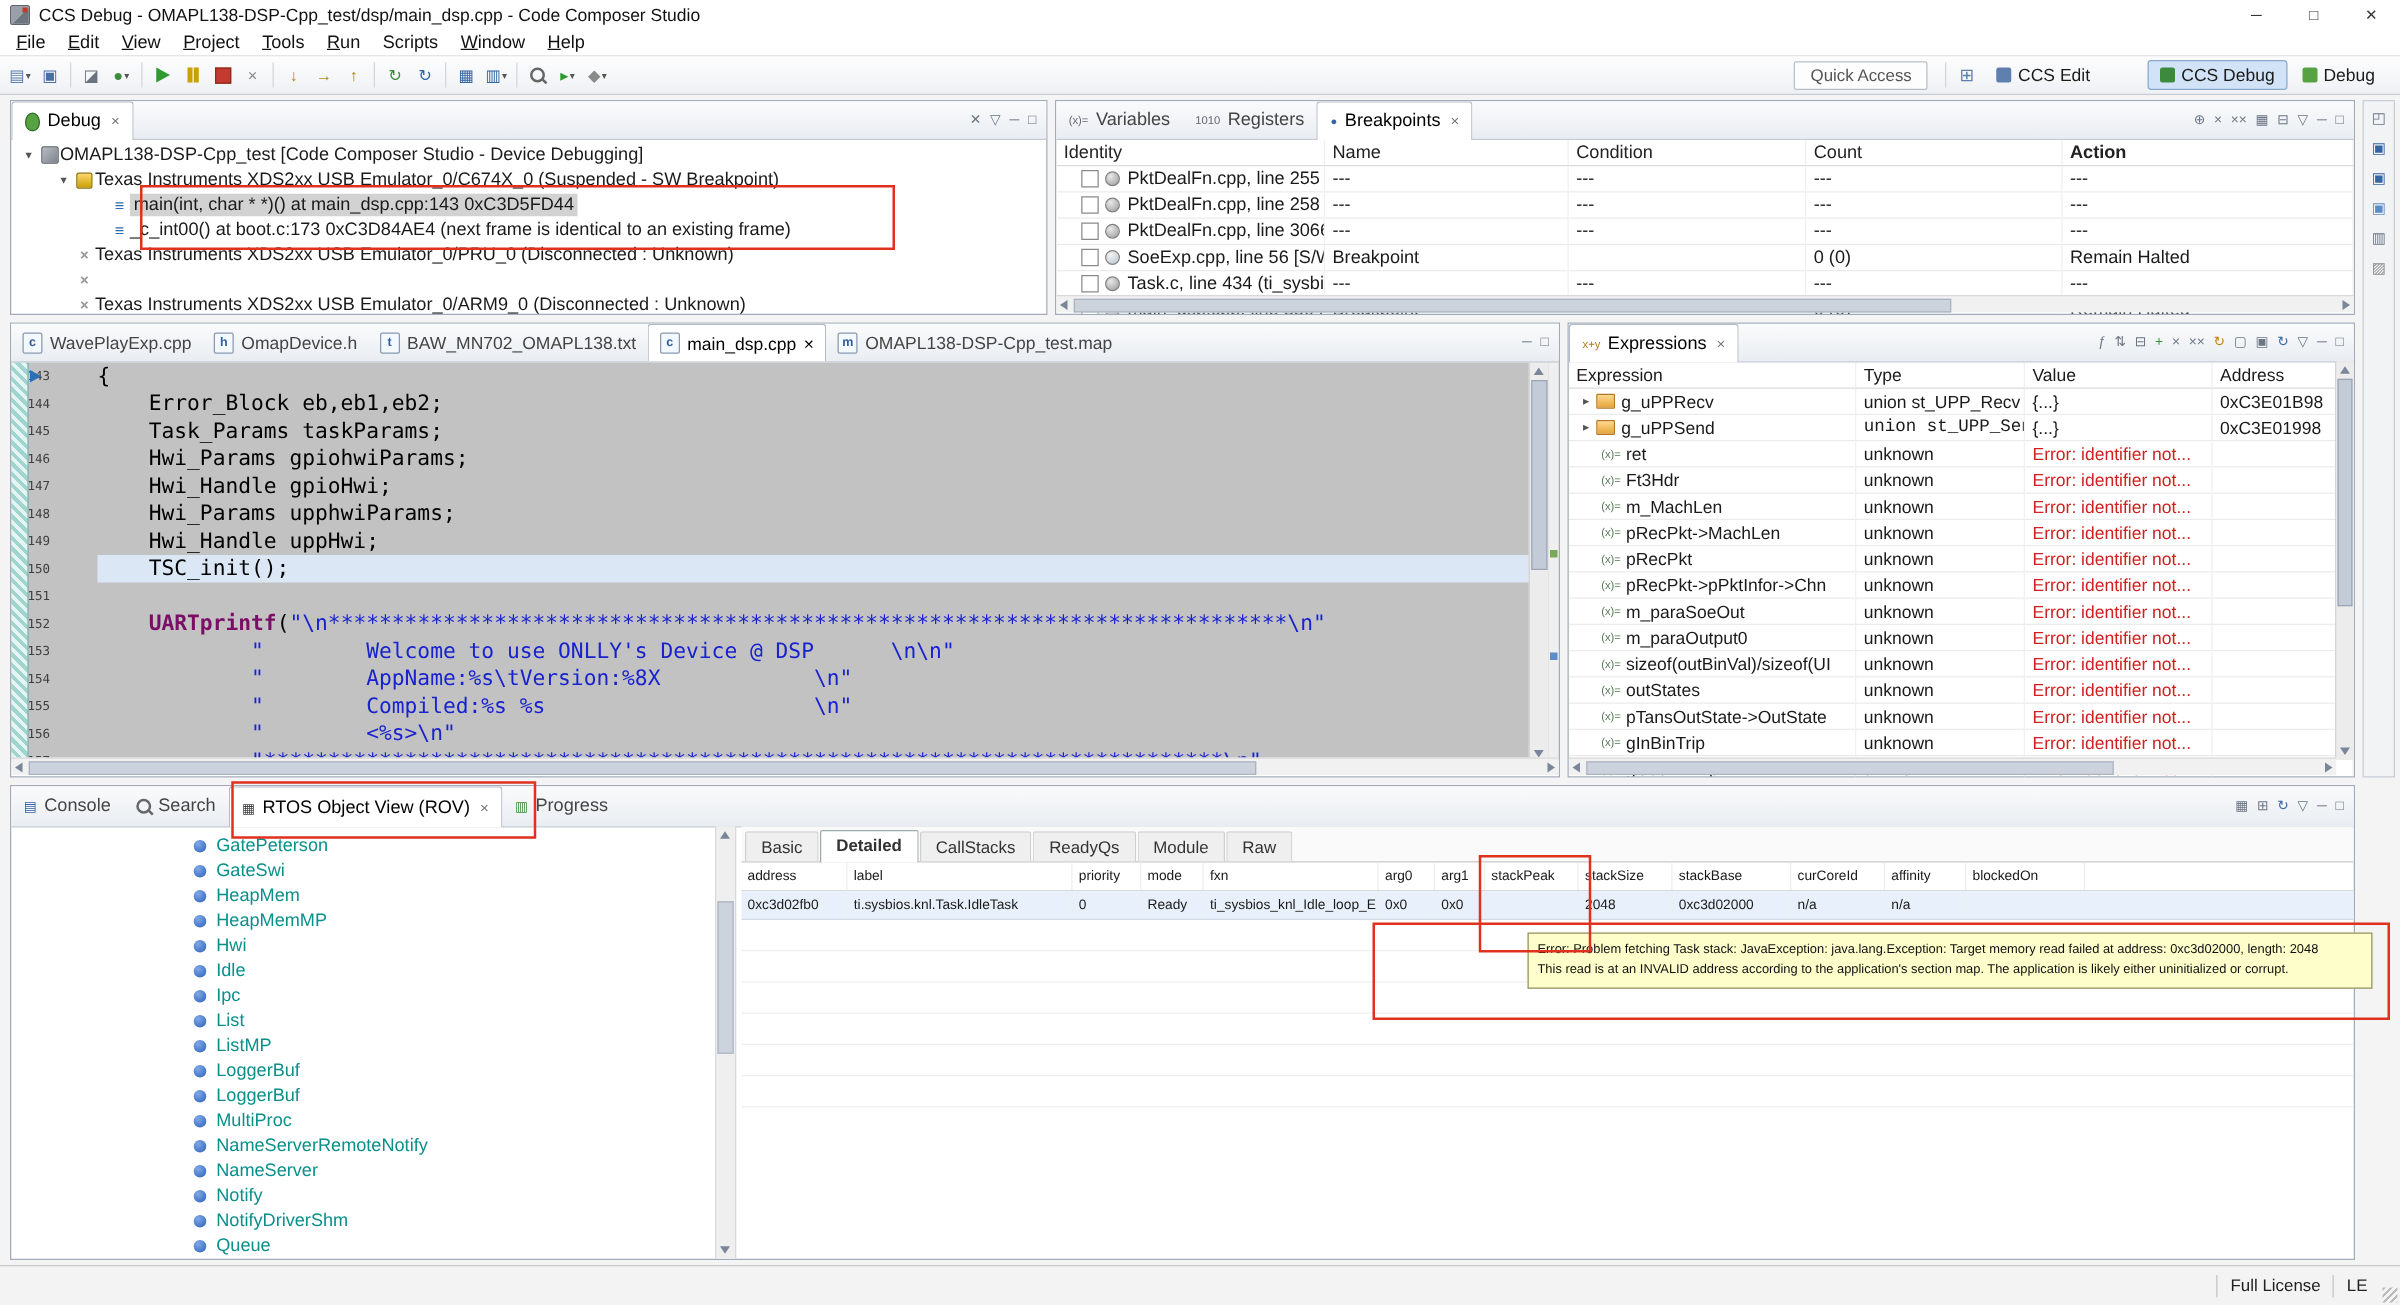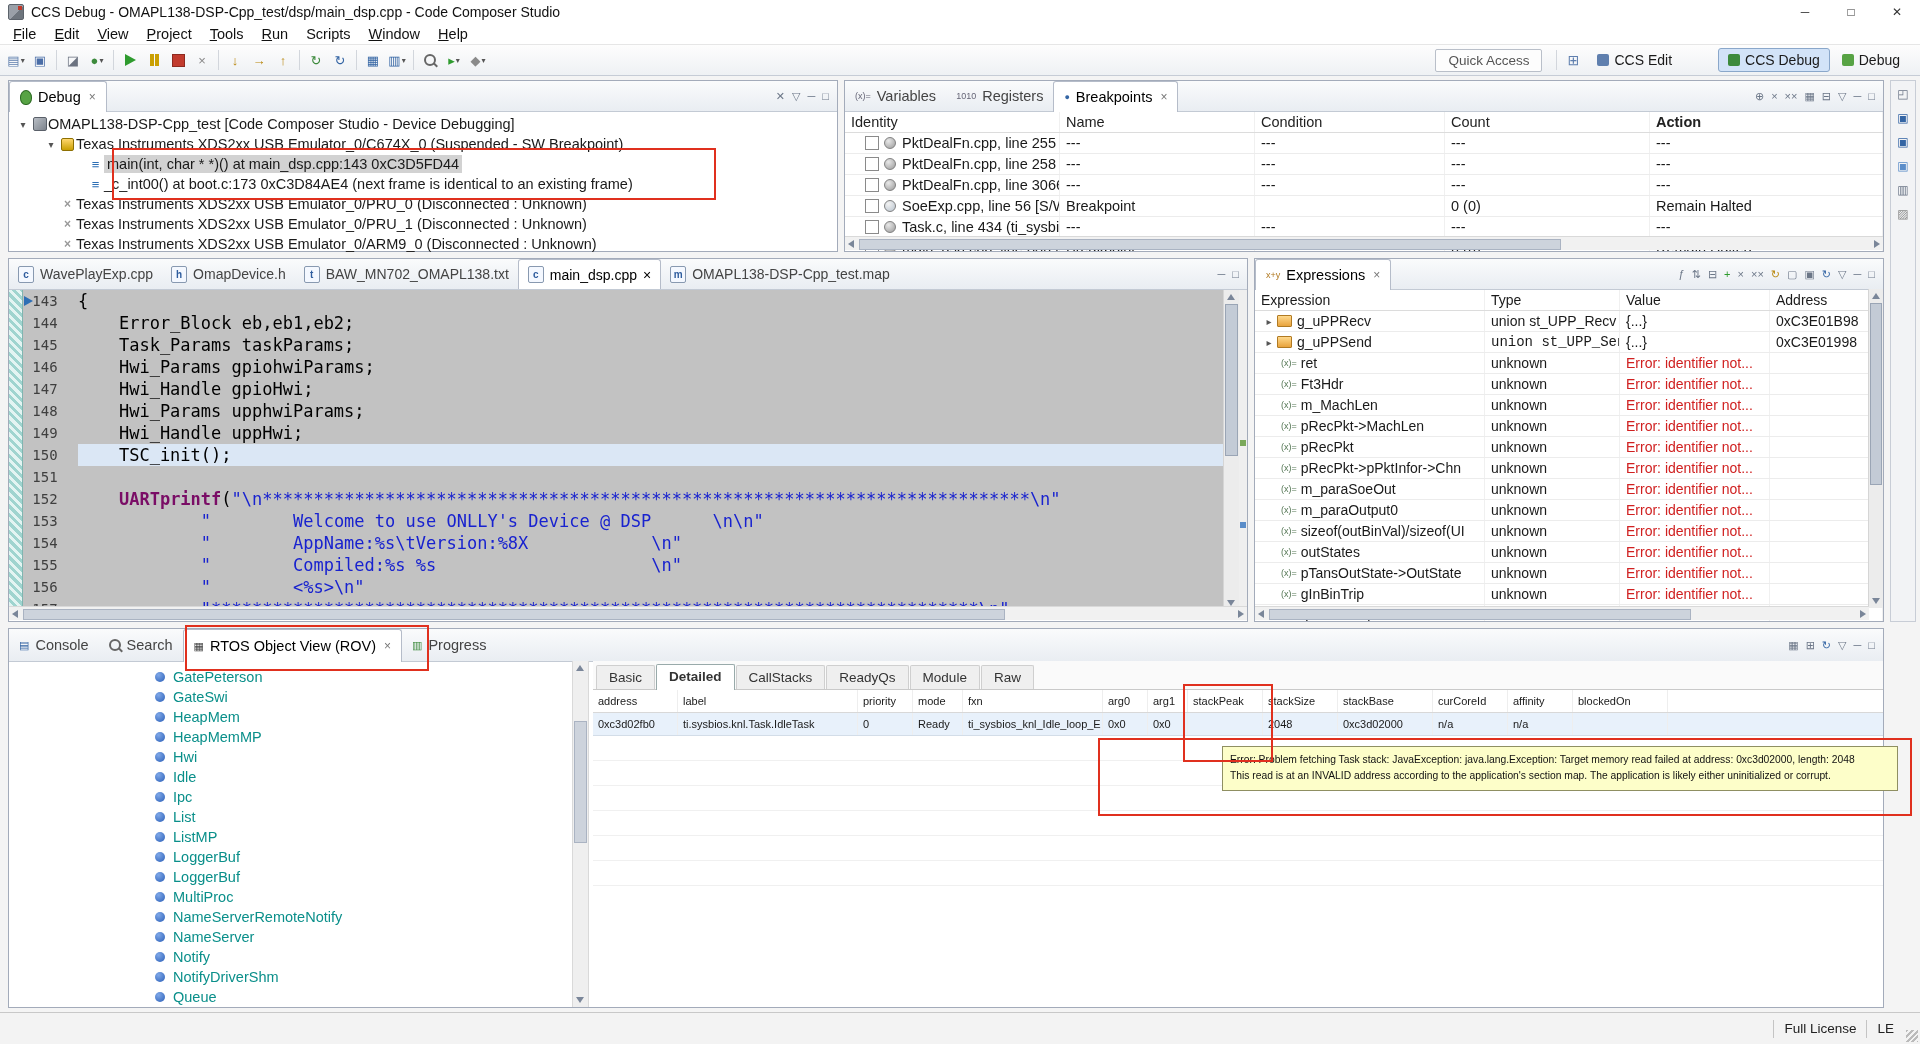--- a/index.html
+++ b/index.html
@@ -59,21 +59,21 @@
   .bp-dot{width:10px;height:10px;border-radius:50%;background:radial-gradient(circle at 35% 30%,#e8e8e8,#9a9a9a);border:1px solid #818181;margin-right:6px;flex:none;}
   .bp-dot.watch{background:radial-gradient(circle at 35% 30%,#f2f2f2,#b9c4cf);}
   
   .etabs{height:30px;background:linear-gradient(#fafbfc,#e9edf2);border-bottom:1px solid #c3cad4;display:flex;align-items:stretch;}
   .etab{display:flex;align-items:center;gap:6px;padding:0 9px;font-size:14px;color:#444;}
   .etab.active{background:#fff;border:1px solid #b5bcc9;border-bottom:0;border-radius:3px 3px 0 0;color:#000;}
   .ficon{width:14px;height:15px;border:1px solid #8899b0;background:#f4f8ff;color:#2f5d9e;font-size:10px;font-weight:bold;display:flex;align-items:center;justify-content:center;border-radius:2px;flex:none;}
   .editor-body{position:relative;height:320px;background:#c2c2c2;overflow:hidden;font-family:"DejaVu Sans Mono",monospace;}
   .hatch{position:absolute;left:0;top:0;bottom:0;width:13px;background:repeating-linear-gradient(45deg,#9fd4cf 0 3px,#e3f4f2 3px 6px);border-right:1px solid #7fb5b0;}
   .code-line{position:relative;height:22px;display:flex;align-items:center;}
-  .ln-num{width:46px;text-align:center;padding-right:10px;color:#3f3f3f;font-size:14px;flex:none;}
+  .ln-num{width:46px;text-align:left;padding-right:10px;color:#3f3f3f;font-size:10px;flex:none;}
   .ln-code{flex:1;white-space:pre;font-size:17px;height:100%;display:flex;align-items:center;overflow:hidden;}
   .ln-code.current{background:#dbe7f5;}
   .c-pln{color:#000;}
   .c-fn{color:#7a0d66;font-weight:bold;}
   .c-str{color:#1822cf;}
   .pc-arrow{position:absolute;left:2px;top:6px;width:0;height:0;border-left:9px solid #2d6fb5;border-top:5px solid transparent;border-bottom:5px solid transparent;}
   .ed-vscroll{position:absolute;right:8px;top:0;bottom:0;width:15px;background:#ececec;border-left:1px solid #d5d5d5;}
   .ed-vthumb{position:absolute;left:1px;right:1px;top:14px;height:150px;background:#c3cbd6;border:1px solid #9aa5b5;}
   .ann-ruler{position:absolute;right:0;top:0;bottom:0;width:8px;background:#efefef;}
   .ann-mark{position:absolute;left:1px;width:6px;height:6px;}
@@ -276,21 +276,20 @@
           <span>_c_int00() at boot.c:173 0xC3D84AE4  (next frame is identical to an existing frame)</span>
         </div>
         <div class="tree-row" style="padding-left: 34px;">
           <span class="tw"></span>
           <span class="ico ico-off">×</span>
           <span>Texas Instruments XDS2xx USB Emulator_0/PRU_0 (Disconnected : Unknown)</span>
         </div>
         <div class="tree-row" style="padding-left: 34px;">
           <span class="tw"></span>
           <span class="ico ico-off">×</span>
-          <span>Texas Instruments XDS2xx USB Emulator_0/PRU_1 (Disconnected : Unknown)</span>
         </div>
         <div class="tree-row" style="padding-left: 34px;">
           <span class="tw"></span>
           <span class="ico ico-off">×</span>
           <span>Texas Instruments XDS2xx USB Emulator_0/ARM9_0 (Disconnected : Unknown)</span>
         </div>
       </div>
   </div>
 
   <div class="panel" style="left:844px;top:80px;width:1040px;height:172px;overflow:hidden;">

